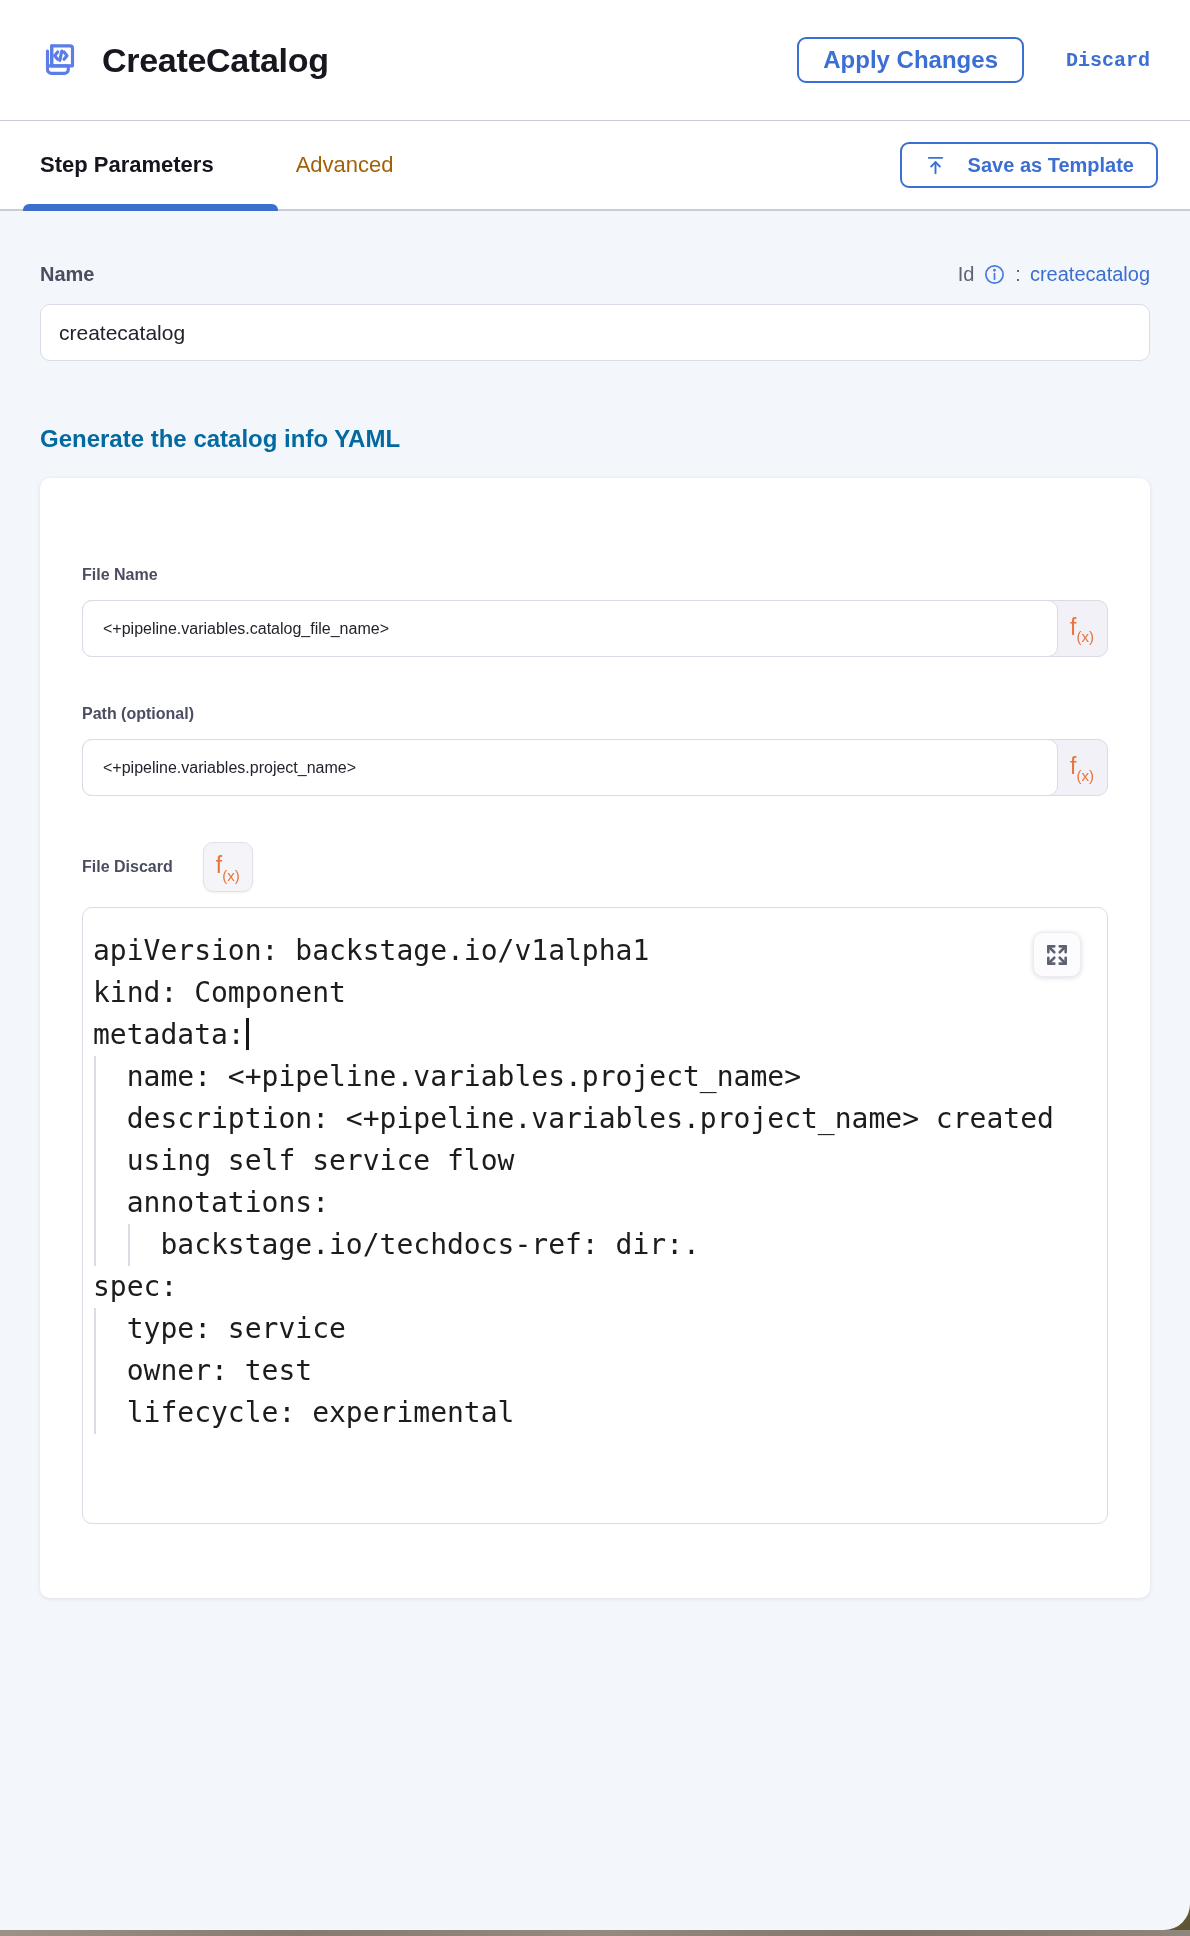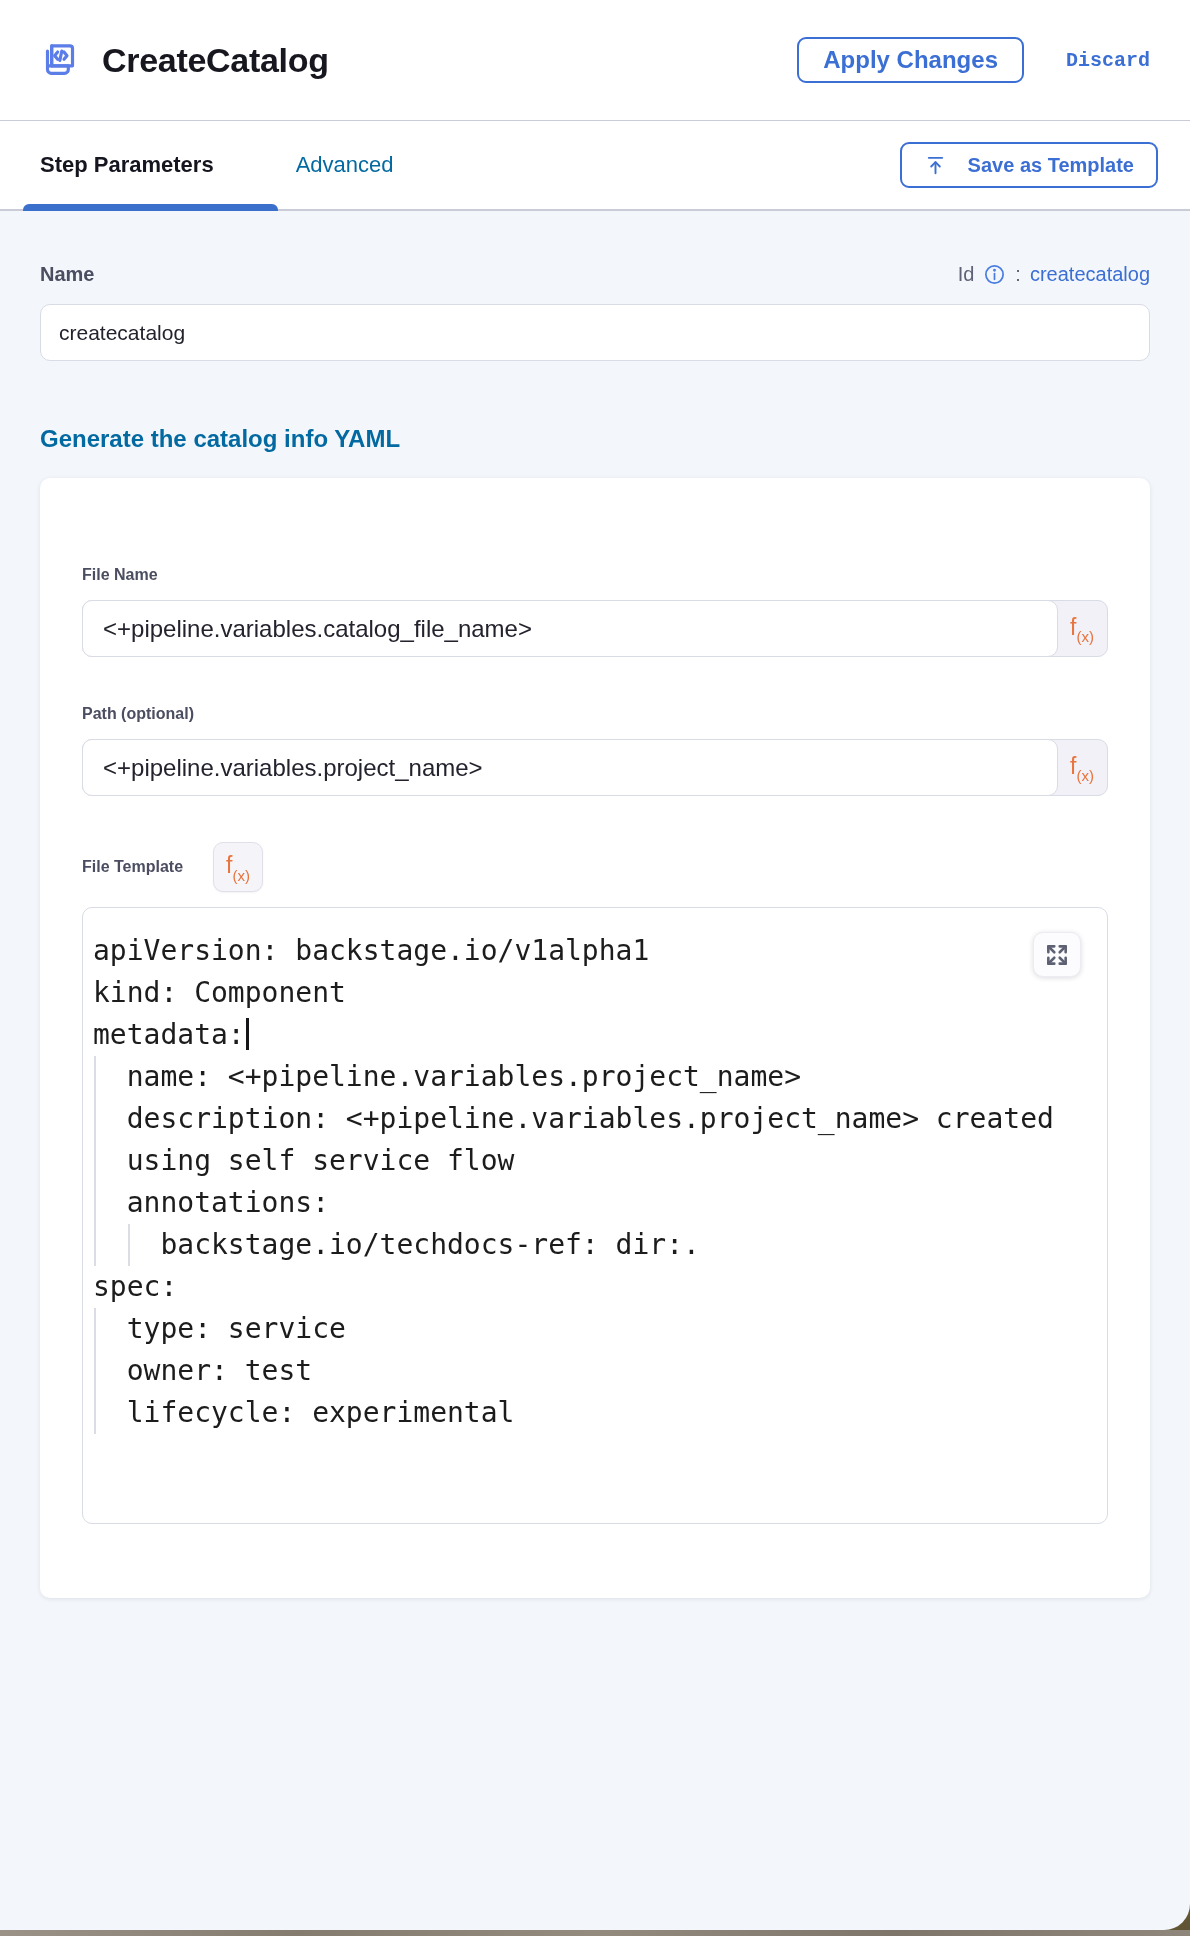--- a/index.html
+++ b/index.html
@@ -42,21 +42,21 @@
     font-size:20px;font-weight:600;font-family:Liberation Mono, monospace;cursor:pointer;
   }
 
   
   .tabbar{
     height:90px;background:#fff;border-bottom:2px solid var(--divider);
     display:flex;align-items:center;padding:0 32px 0 40px;position:relative;flex:0 0 auto;
   }
   .tab{font-size:22px;cursor:pointer;}
   .tab.active{font-weight:700;color:#15151f;}
-  .tab.inactive{font-weight:500;color:#0369a1;margin-left:82px;}
+  .tab.inactive{font-weight:500;color:#a16207;margin-left:82px;}
   .tab-underline{
     position:absolute;left:23px;bottom:-2px;width:255px;height:7px;
     background:var(--underline);border-radius:6px 6px 0 0;
   }
   .btn-template{
     margin-left:auto;height:46px;padding:0 22px;border:2px solid var(--accent);
     border-radius:9px;background:#fff;color:var(--accent);font-size:20px;font-weight:600;
     font-family:inherit;cursor:pointer;display:flex;align-items:center;gap:21px;
   }
 
@@ -84,21 +84,21 @@
     box-shadow:0 1px 4px rgba(30,30,60,0.10);
     padding:88px 42px 74px;
   }
   .field-label{font-size:16px;font-weight:600;color:var(--label);margin-bottom:16px;}
   .input-group{
     display:flex;height:57px;background:#f1f1f7;
     border:1px solid var(--border);border-radius:10px;
   }
   .ig-text{
     flex:1;background:#fff;border:1px solid var(--border);border-radius:10px;
-    margin:-1px;padding:0 20px;font-size:24px;color:#23232e;
+    margin:-1px;padding:0 20px;font-size:16px;color:#23232e;
     font-family:inherit;outline:none;
   }
   .ig-suffix{
     width:50px;display:flex;align-items:center;justify-content:center;
     cursor:pointer;border:none;background:transparent;
   }
   .fx{color:var(--orange);font-size:23px;font-family:inherit;}
   .fx sub{font-size:15px;position:relative;bottom:-2px;}
 
   .field-path{margin-top:48px;}
@@ -220,21 +220,21 @@
         <div class="field-label">Path (optional)</div>
         <div class="input-group">
           <input class="ig-text" type="text" value="&lt;+pipeline.variables.project_name&gt;" style="">
           <button class="ig-suffix">
             <span class="fx"><span>f</span><sub>(x)</sub></span>
           </button>
         </div>
       </div>
 
       <div class="fc-row">
-        <span class="field-label">File Template</span>
+        <span class="field-label">File Discard</span>
         <button class="fx-badge">
           <span class="fx"><span>f</span><sub>(x)</sub></span>
         </button>
       </div>
 
       <div class="code-area">
         <div class="indent-guide" style="left:11px;top:148px;height:210px;"></div>
         <div class="indent-guide" style="left:45px;top:316px;height:42px;"></div>
         <div class="indent-guide" style="left:11px;top:400px;height:126px;"></div>
         <div class="code-content"><div class="code-line">apiVersion: backstage.io/v1alpha1</div><div class="code-line">kind: Component</div><div class="code-line">metadata:<span class="caret"></span></div><div class="code-line">  name: &lt;+pipeline.variables.project_name&gt;</div><div class="code-line">  description: &lt;+pipeline.variables.project_name&gt; created</div><div class="code-line">  using self service flow</div><div class="code-line">  annotations:</div><div class="code-line">    backstage.io/techdocs-ref: dir:.</div><div class="code-line">spec:</div><div class="code-line">  type: service</div><div class="code-line">  owner: test</div><div class="code-line">  lifecycle: experimental</div></div>

